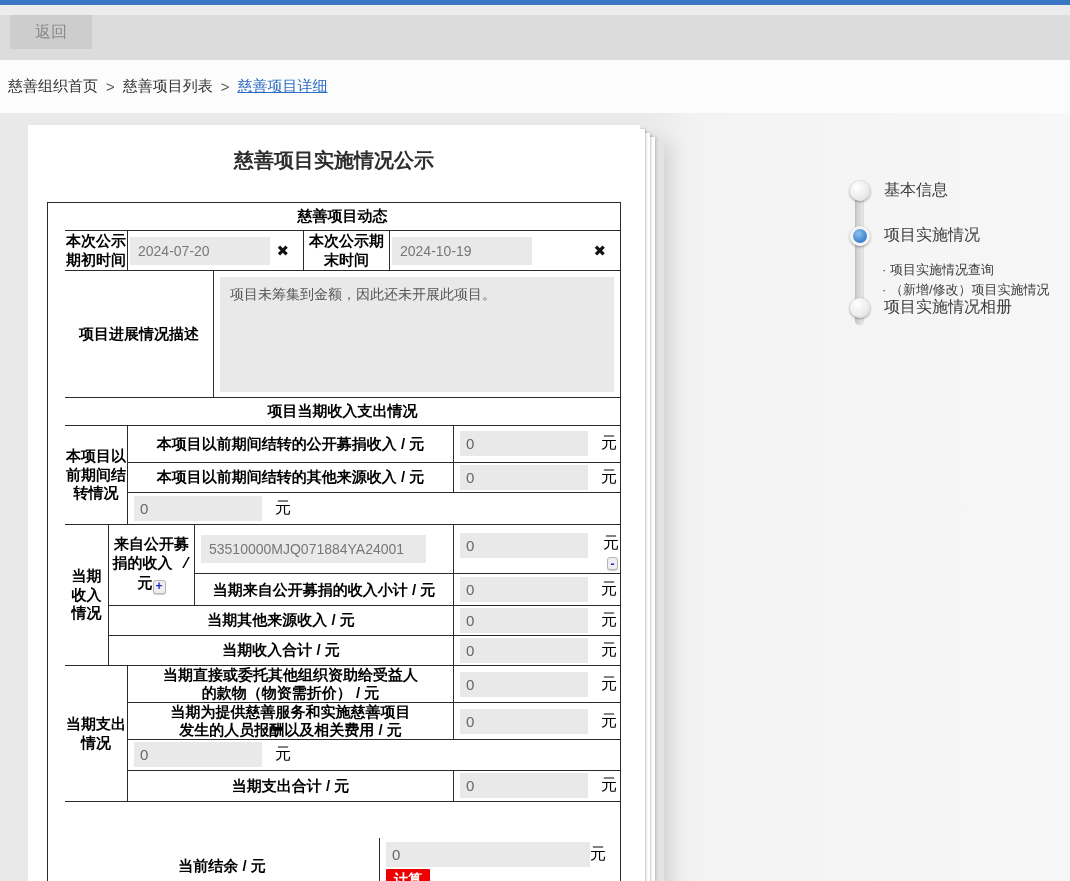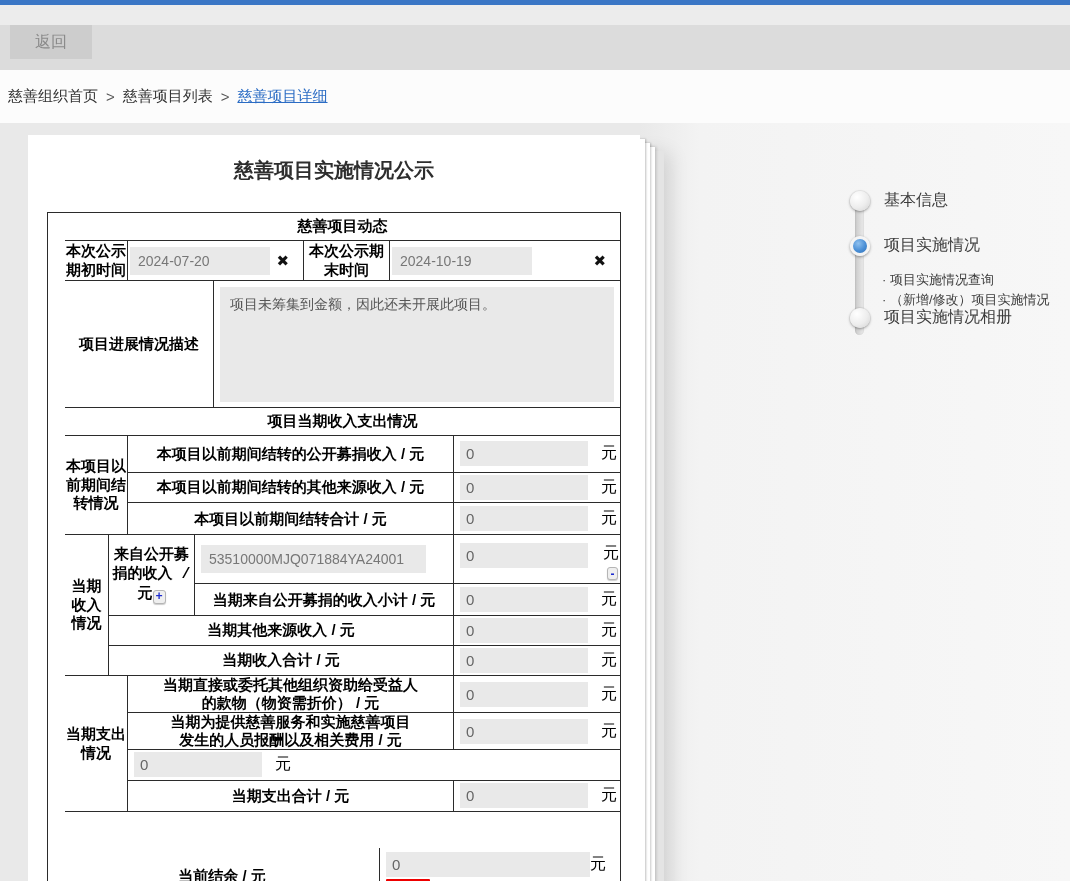--- a/index.html
+++ b/index.html
@@ -1,21 +1,21 @@
 <!DOCTYPE html>
 <html><head>
 <meta charset="utf-8">
 <style>
   * { box-sizing: border-box; margin: 0; padding: 0; }
   html,body { width:1070px; height:881px; overflow:hidden;
     font-family:"Liberation Sans","DejaVu Sans",sans-serif; background:#ececec; }
 
   .top-strip { height:5px; background:#3a76c5; }
   .toolbar { height:45px; background:#dcdcdc; }
-  .back-btn { width:82px; height:34px; margin:20px 0 0 10px; background:#cdcdcd;
+  .back-btn { width:82px; height:34px; margin:10px 0 0 10px; background:#cdcdcd;
     border:none; border-radius:0; color:#8a8a8a; font-size:16px;
     display:flex; align-items:center; justify-content:center; }
   .crumb-bar { height:53px; background:#fcfcfc; display:flex; align-items:center;
     padding-left:8px; font-size:15px; color:#333; }
   .crumb-sep { color:#555; margin:0 8px; }
   .crumb-link { color:#333; }
   .crumb-active { color:#2b6cc4; text-decoration:underline; }
 
   .content { position:relative; height:778px;
     background:linear-gradient(90deg,#e9e9e9 0,#e9e9e9 640px,#f3f3f3 700px,#f7f7f7 100%); }
@@ -172,21 +172,20 @@
               </div>
             </div>
             <div class="srow sh31">
               <div class="row-label">本项目以前期间结转的其他来源收入 / 元</div>
               <div class="value-cell">
                 <div class="amt">0</div>
                 <span class="unit">元</span>
               </div>
             </div>
             <div class="srow sh31">
-              <div class="row-label">本项目以前期间结转合计 / 元</div>
               <div class="value-cell">
                 <div class="amt">0</div>
                 <span class="unit">元</span>
               </div>
             </div>
           </div>
         </div>
 
         <div class="frow h141">
           <div class="lbl w63 cell-br">当期收入情况</div>

